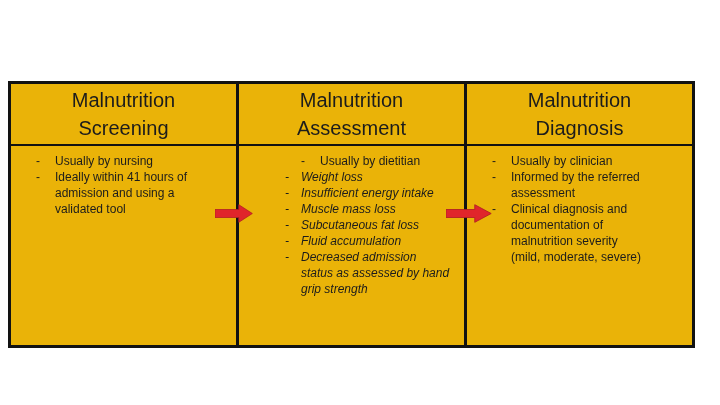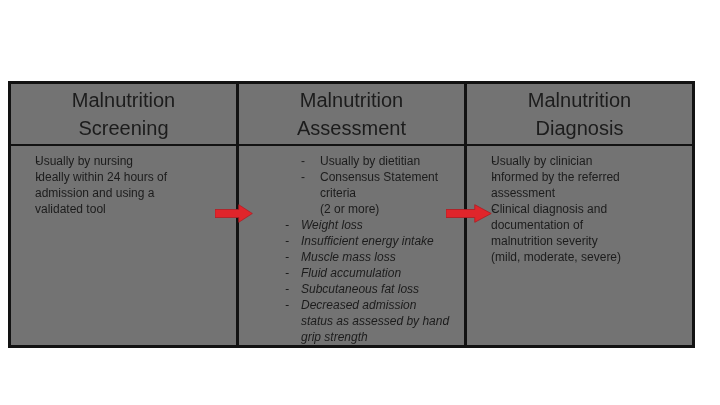--- a/index.html
+++ b/index.html
@@ -1,38 +1,38 @@
 <!DOCTYPE html>
 <html><head>
 <meta charset="utf-8">
 <style>
   * { margin:0; padding:0; box-sizing:border-box; }
   html,body { width:720px; height:405px; background:#ffffff;
               font-family:"Liberation Sans", sans-serif; }
   .canvas { position:relative; width:720px; height:405px; background:#ffffff; overflow:hidden; }
 
   .flow-table { position:absolute; left:8px; top:81px; width:687px; height:267px;
-                border:3px solid #121212; display:flex; background:#737373; }
+                border:3px solid #121212; display:flex; background:#eab308; }
 
   .column { flex:1 1 0; min-width:0; display:flex; flex-direction:column;
             border-right:3px solid #121212; }
   .column:last-child { border-right:none; }
 
   .col-header { height:62px; flex:0 0 62px; border-bottom:2px solid #121212;
                 display:flex; align-items:center; justify-content:center;
                 text-align:center; color:#1c1c1c; }
   .col-header span { font-size:20px; line-height:28px; white-space:pre-line; }
 
   .col-body { flex:1 1 auto; padding-top:7px; overflow:hidden;
               font-size:12px; line-height:16px; color:#1c1c1c; }
   .col-body ul { list-style:none; }
   .col-body li { position:relative; }
   .col-body li span { white-space:pre-line; display:block; }
 
-  li.l1 { padding-left:24px; }
+  li.l1 { padding-left:44px; }
   li.l1::before { content:"-"; position:absolute; left:25px; top:0; }
   li.l2 { padding-left:62px; font-style:italic; }
   li.l2::before { content:"-"; position:absolute; left:46px; top:0; }
 
   .column:nth-child(2) li.l1 { padding-left:37px;margin-left:44px; }
   .column:nth-child(2) li.l1::before { left:18px; }
 
   .arrow { position:absolute; top:204px; height:19px; z-index:5; }
   .arrow-1 { left:215px; width:38px; }
   .arrow-2 { left:446px; width:46px; }
@@ -49,56 +49,52 @@
       <header class="col-header">
         <span>Malnutrition
 Screening</span>
       </header>
       <div class="col-body">
         <ul>
           <li class="l1">
               <span>Usually by nursing</span>
             </li>
           <li class="l1">
-              <span>Ideally within 24 hours of
+              <span>Ideally within 41 hours of
 admission and using a
 validated tool</span>
             </li>
         </ul>
       </div>
     </section>
 
     <section class="column">
       <header class="col-header">
         <span>Malnutrition
 Assessment</span>
       </header>
       <div class="col-body">
         <ul>
           <li class="l1">
               <span>Usually by dietitian</span>
             </li>
-          <li class="l1">
-              <span>Consensus Statement criteria
-(2 or more)</span>
-            </li>
           <li class="l2">
               <span>Weight loss</span>
             </li>
           <li class="l2">
               <span>Insufficient energy intake</span>
             </li>
           <li class="l2">
               <span>Muscle mass loss</span>
             </li>
           <li class="l2">
-              <span>Fluid accumulation</span>
+              <span>Subcutaneous fat loss</span>
             </li>
           <li class="l2">
-              <span>Subcutaneous fat loss</span>
+              <span>Fluid accumulation</span>
             </li>
           <li class="l2">
               <span>Decreased admission
 status as assessed by hand
 grip strength</span>
             </li>
         </ul>
       </div>
     </section>
 

